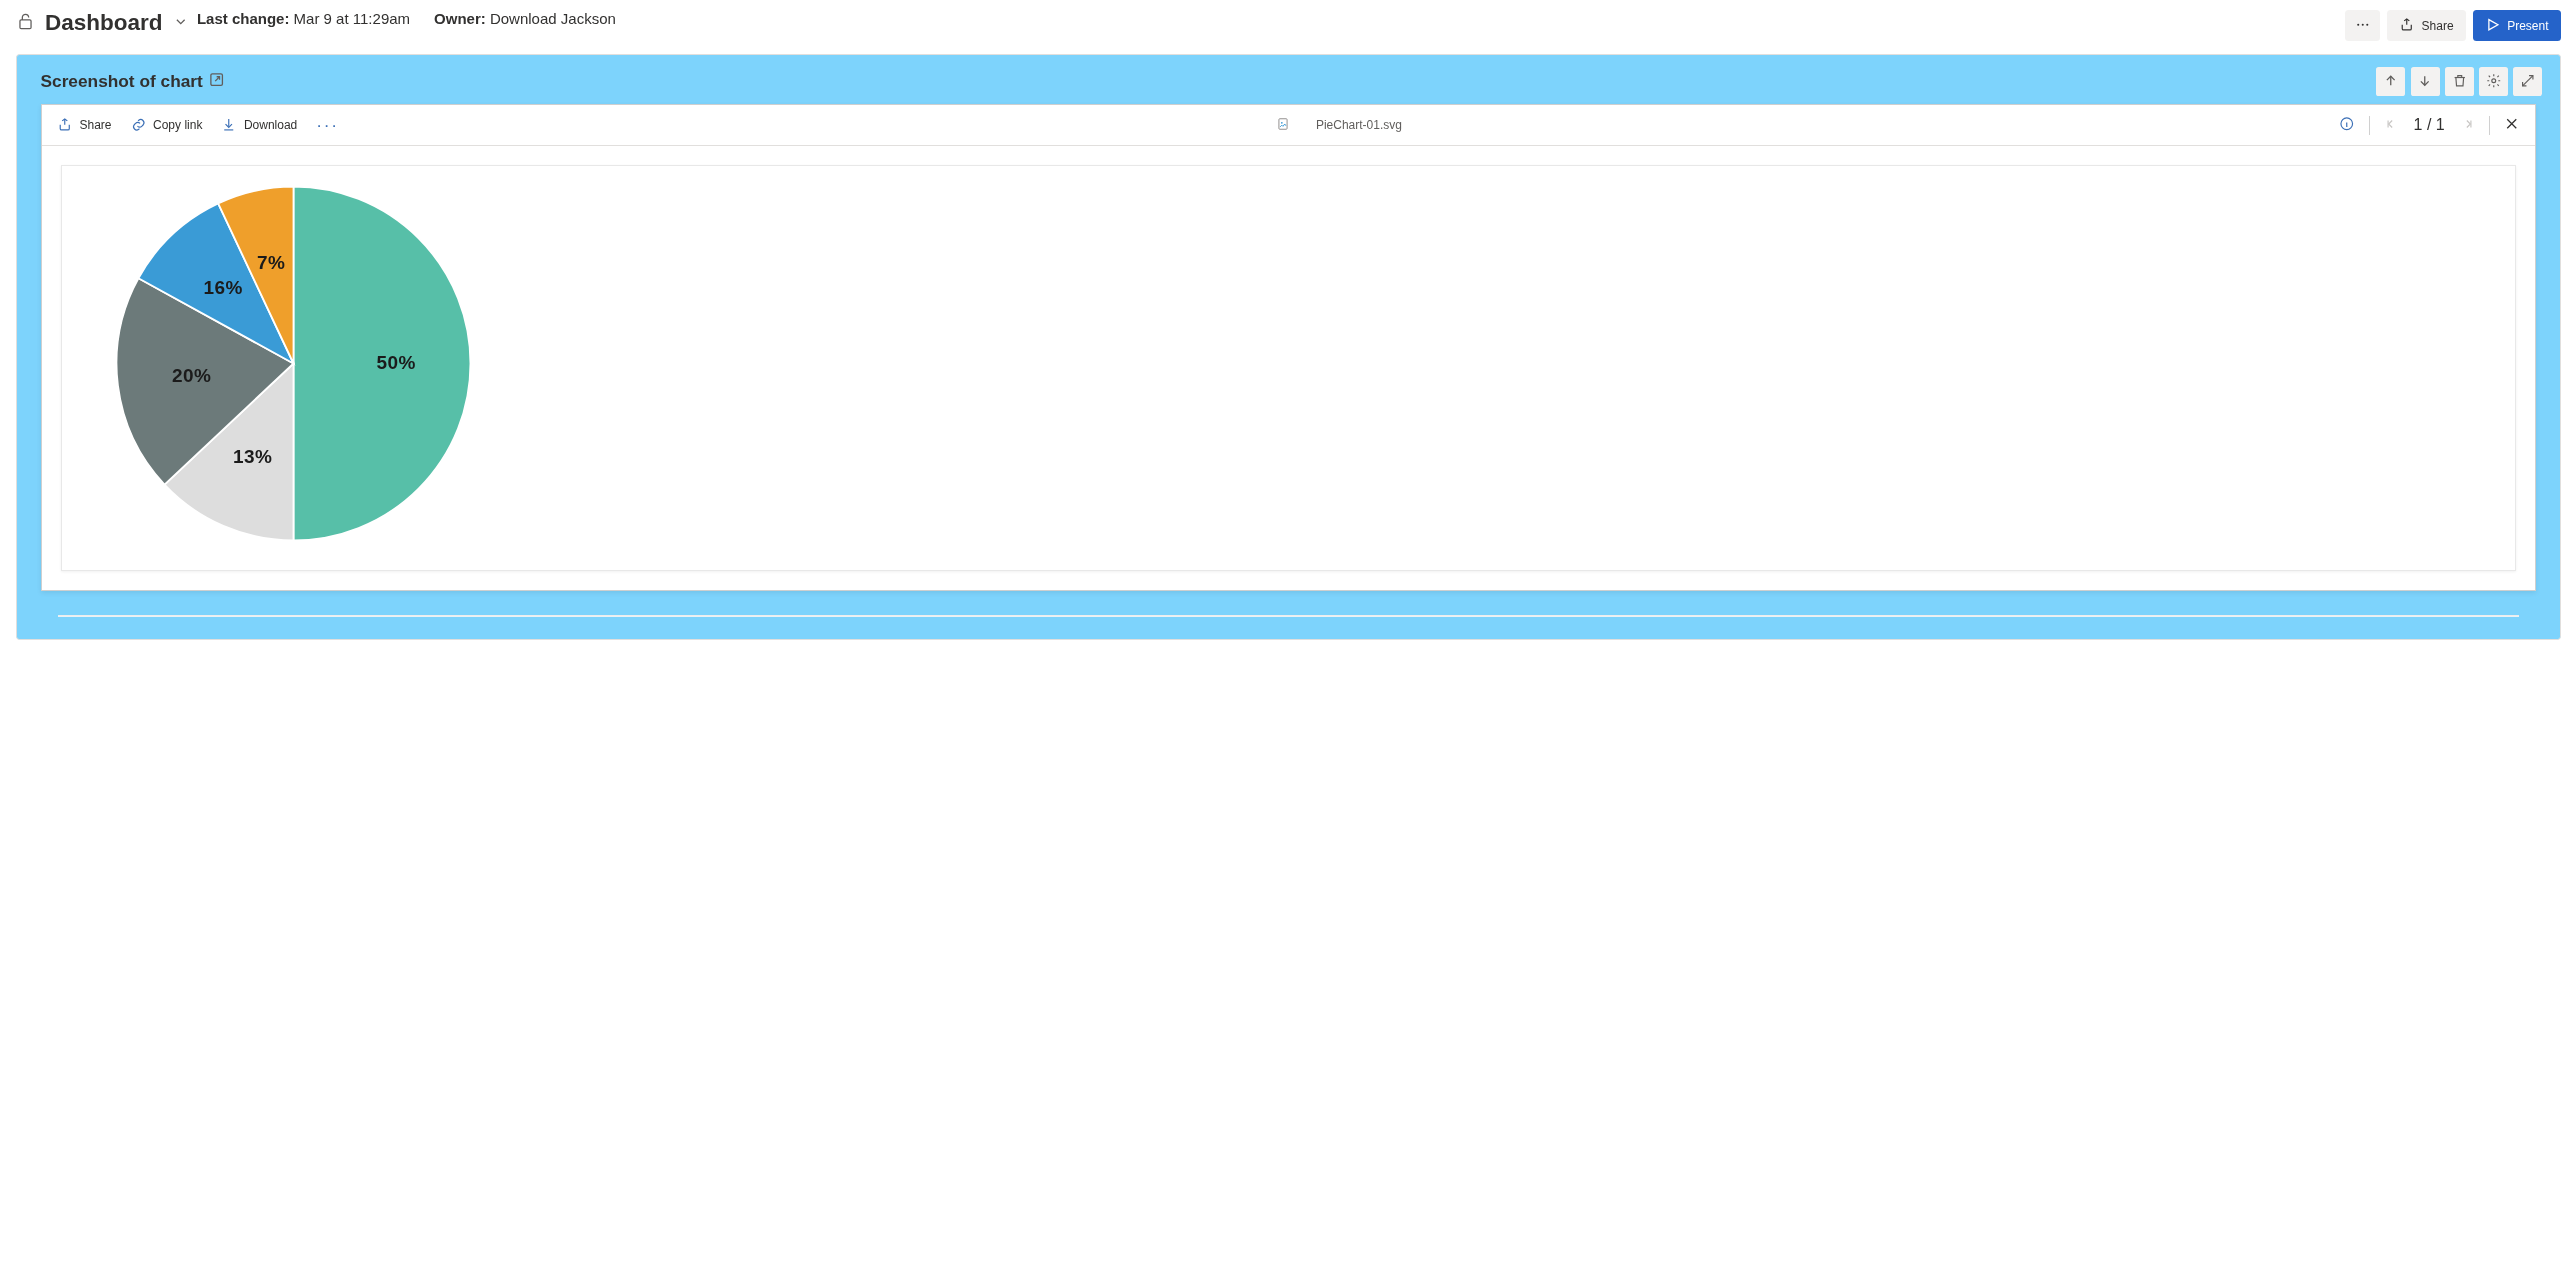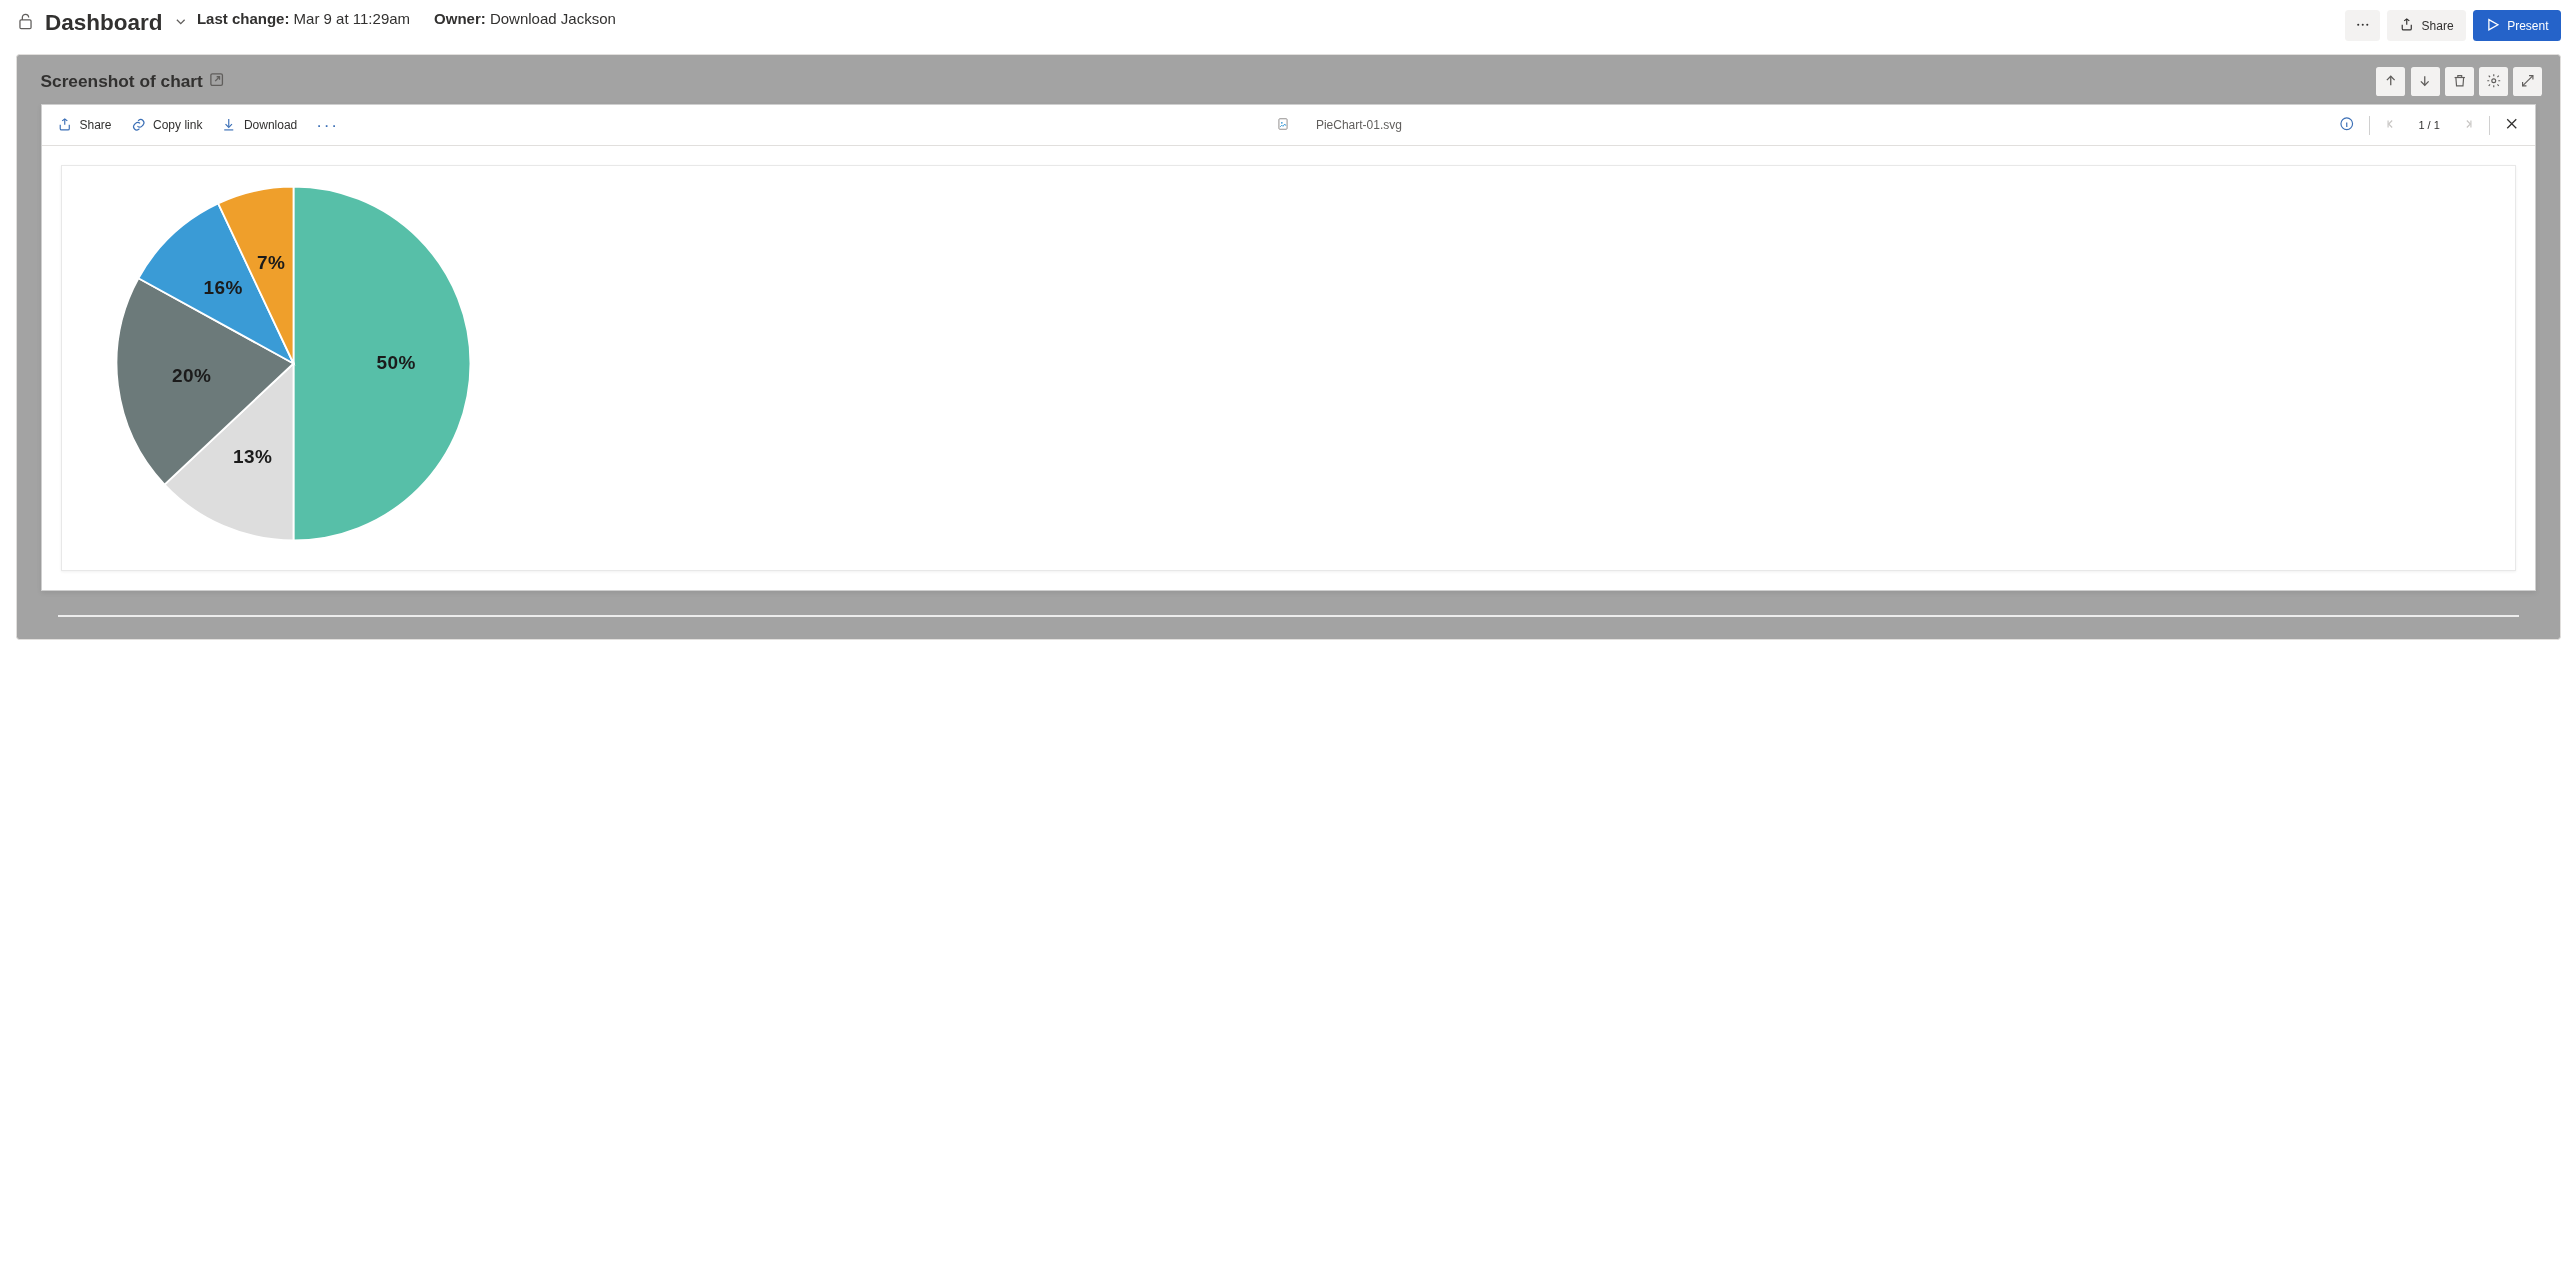--- a/index.html
+++ b/index.html
@@ -37,21 +37,21 @@
       font-size: 12px;
       color: #323130;
     }
     .btn-icon-only { width: 35px; padding: 0; justify-content: center; }
     .btn-primary { background: #2563c9; color: #ffffff; }
     .btn svg { width: 15.5px; height: 15.5px; }
     .content-area {
       margin: 5.2px 15.5px 15.5px 15.5px;
       border: 0.9px solid #e1dfdd;
       border-radius: 3.5px;
-      background: #a3a3a3;
+      background: #7dd3fc;
     }
     .panel-header {
       display: flex;
       justify-content: space-between;
       align-items: center;
       padding: 12px 17.3px 8.6px 24px;
     }
     .panel-title-row { display: flex; align-items: center; gap: 5.2px; }
     .panel-title { font-size: 17.3px; font-weight: 600; }
     .panel-actions { display: flex; gap: 5.2px; }
@@ -83,21 +83,21 @@
       color: #323130; cursor: pointer; font-size: 12px;
     }
     .toolbar-item svg { width: 15.5px; height: 15.5px; color: #3b6fb6; }
     .toolbar-more { color: #3b6fb6; font-size: 17.3px; letter-spacing: 1.7px; cursor: pointer; }
     .toolbar-center { display: flex; align-items: center; gap: 26px; color: #605e5c; }
     .toolbar-center svg { width: 14px; height: 14px; }
     .toolbar-right { display: flex; align-items: center; gap: 14px; }
     .toolbar-sep { width: 0.9px; height: 19px; background: #d0d0d0; }
     .nav-arrow { color: #c8c6c4; }
     .nav-arrow svg { width: 14px; height: 14px; }
-    .page-counter { font-size: 11px; color: #323130; min-width: 35px; text-align: center; }
+    .page-counter { font-size: 16px; color: #323130; min-width: 35px; text-align: center; }
     .close-btn { cursor: pointer; }
     .close-btn svg { width: 15.5px; height: 15.5px; color: #323130; }
     .info-btn svg { width: 15.5px; height: 15.5px; color: #3b6fb6; }
     .viewer-body {
       padding: 19px;
       background: #ffffff;
     }
     .chart-canvas {
       border: 0.9px solid #e8e8e8;
       background: #ffffff;

